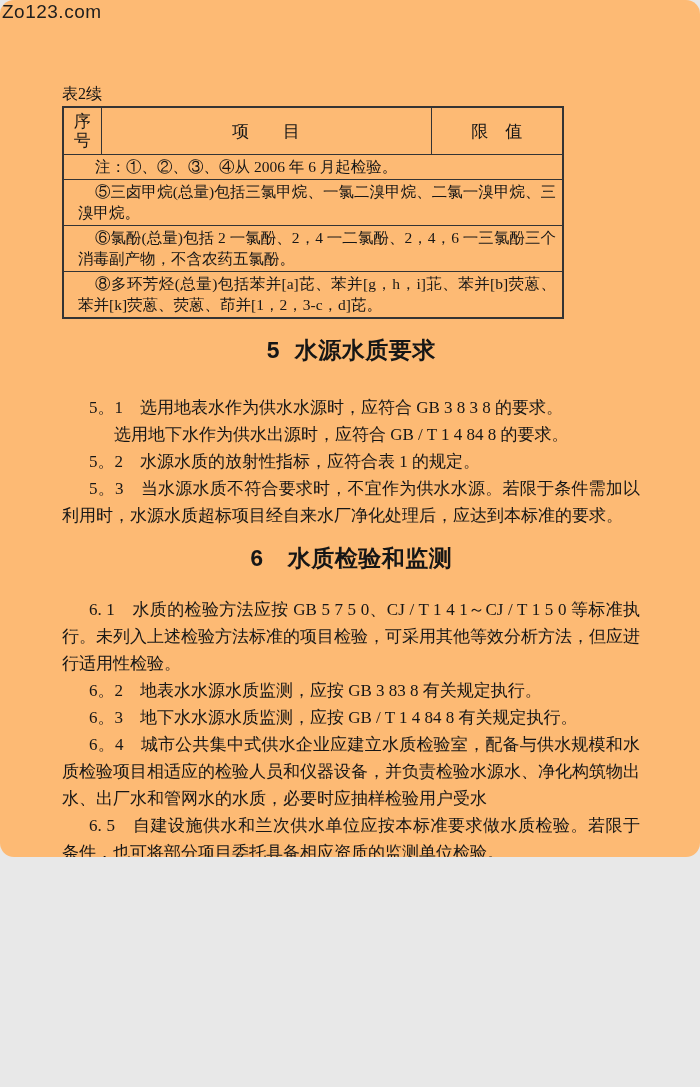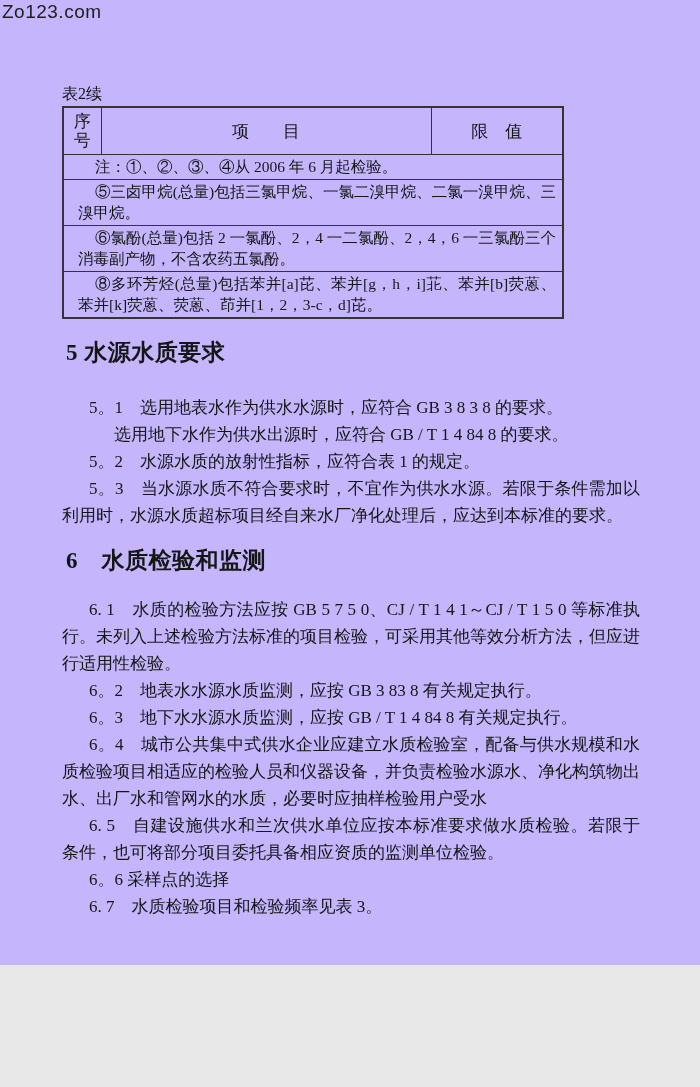--- a/index.html
+++ b/index.html
@@ -1,22 +1,23 @@
 <!DOCTYPE html>
 <html><head>
 <meta charset="utf-8">
 <style>
   html,body{margin:0;padding:0;background:#e8e8e8;}
   .page{
     position:relative;
-    width:700px;height:965px;
-    background:#c4b5fd;
+    width:700px;height:857px;
+    background:#fdba74;
     overflow:hidden;
     font-family:"Liberation Serif","DejaVu Serif",serif;
     color:#161616;
+    border-radius:14px;
   }
   .watermark{
     position:absolute;left:2px;top:1px;
     font-family:"Liberation Sans","DejaVu Sans",sans-serif;
     font-size:19px;color:#1e1e1e;letter-spacing:0.5px;
   }
   .content{
     position:absolute;left:62px;top:0;width:578px;
   }
   .table-caption{
@@ -43,25 +44,26 @@
     word-break:break-all;
   }
   .t2 td.note{
     font-size:15.5px;
     line-height:21px;
     padding:1px 6px 2px 14px;
     text-indent:17px;
     text-align:justify;
   }
   h2.sec-heading{
-    font-family:Liberation Serif, serif;
+    font-family:Liberation Mono, monospace;
     font-weight:bold;
     font-size:23px;line-height:27px;
     letter-spacing:0.5px;
-    margin:4px;
+    margin:10px;
+    text-align:center;
   }
   #heading-5{margin-top:20px;}
   #heading-6{margin-top:18px;}
   p.para{
     margin:0;
     font-size:17px;
     line-height:27px;
     text-align:justify;
   }
   p.clause{text-indent:27px;}

